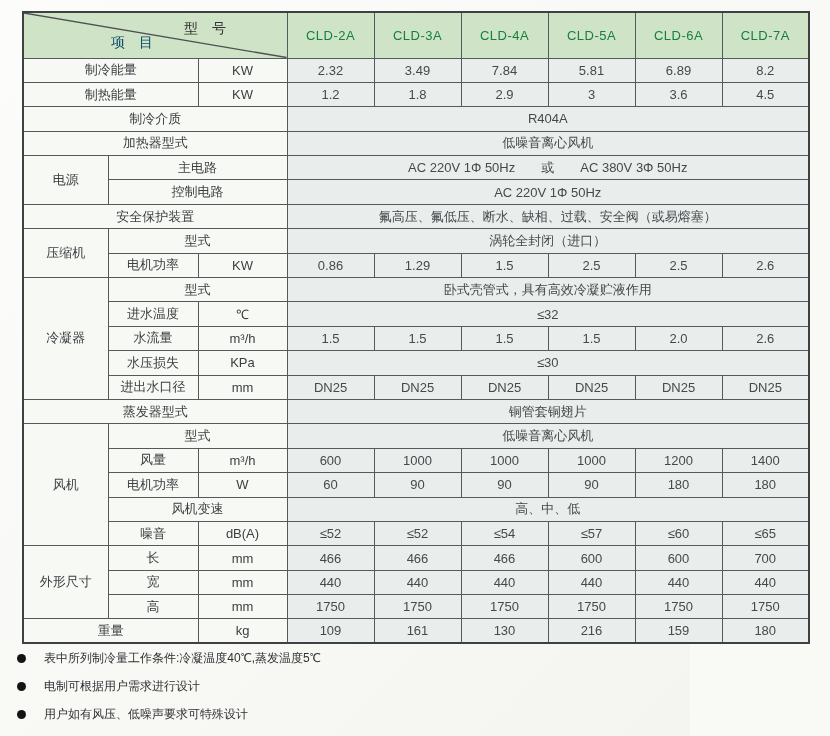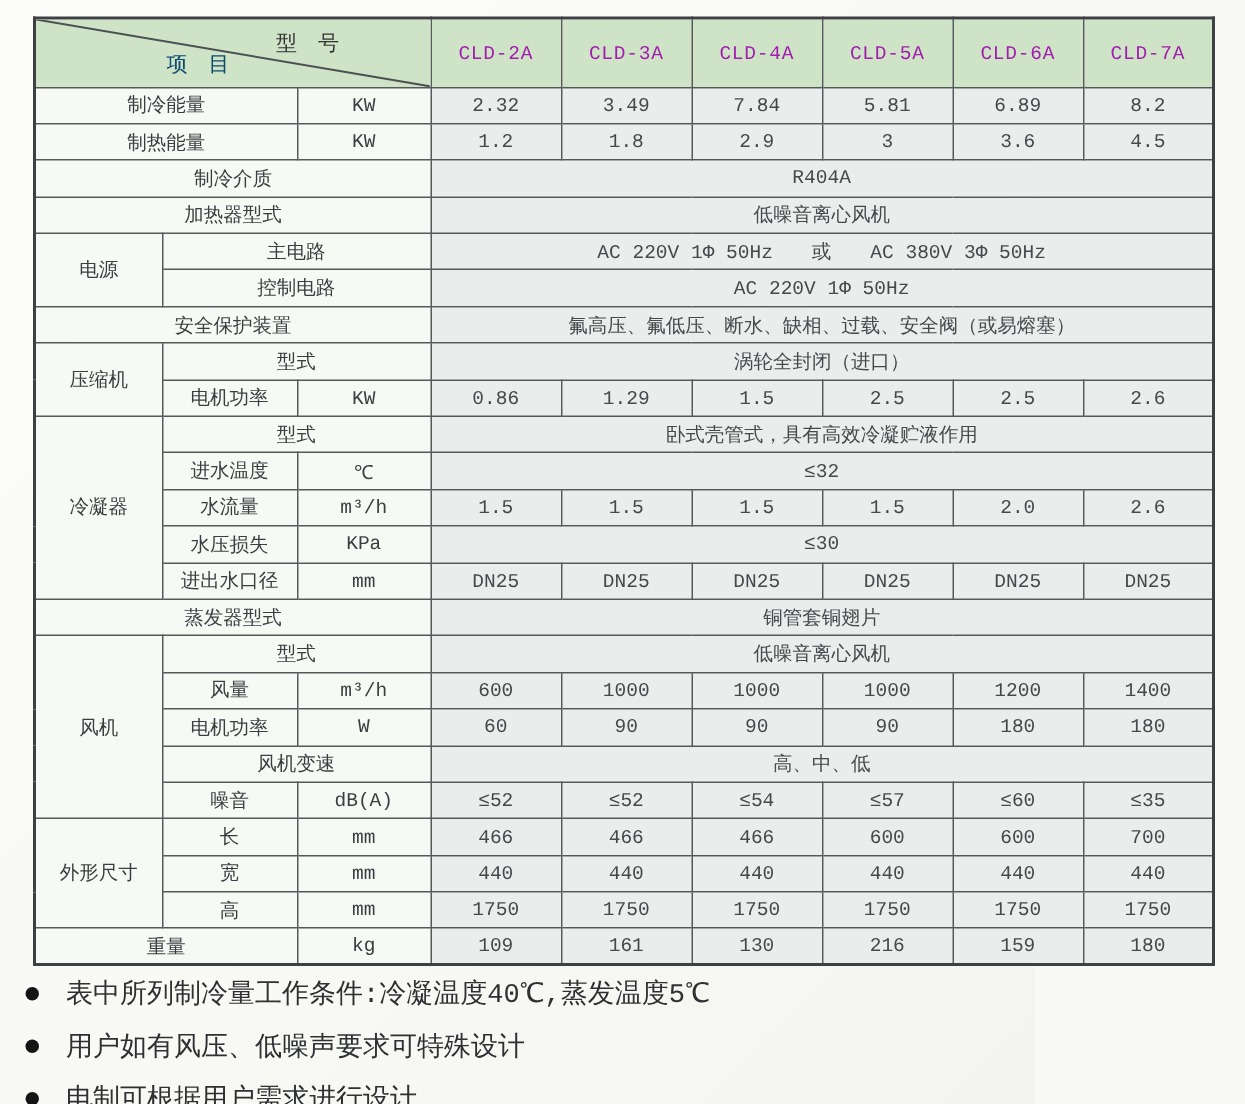--- a/index.html
+++ b/index.html
@@ -3,43 +3,43 @@
 <meta charset="utf-8">
 <style>
   html,body{margin:0;padding:0;}
   body{
     width:830px;height:736px;overflow:hidden;
     background:#f9faf6;
     font-family:"Liberation Sans", sans-serif;
     color:#3b3e40;
   }
   .page{position:relative;width:690px;height:736px;
-    background:linear-gradient(135deg,#fcfdfb 0%,#f8f9f5 60%,#f4f5f1 100%);font-family:Liberation Mono, monospace;}
+    background:linear-gradient(135deg,#fcfdfb 0%,#f8f9f5 60%,#f4f5f1 100%);}
   table.spec{
     position:absolute;left:22px;top:11px;
     border-collapse:collapse;table-layout:fixed;width:788px;
     border:2px solid #3e4143;
   }
   table.spec td{
     border:1px solid #55595b;
     text-align:center;vertical-align:middle;
     font-size:13px;padding:0;white-space:nowrap;overflow:hidden;
   }
   table.spec tr{height:24.4px;}
   table.spec tr.hdr{height:46px;}
   td.corner,td.model{background:#cfe3c7;border-bottom:2px solid #3e4143;}
-  td.model{font-size:13.5px;letter-spacing:.5px;color:#a21caf;}
+  td.model{font-size:13.5px;letter-spacing:.5px;color:#15803d;}
   td.corner{position:relative;}
   .c-tr{position:absolute;top:7px;left:160px;font-size:14px;color:#333;}
   .c-bl{position:absolute;bottom:6px;left:46px;font-size:14px;color:#0c4a6e;margin-left:41px;}
   .diag{position:absolute;left:0;top:0;width:100%;height:100%;}
   td.lblc{background:#f7f9f5;font-size:13.5px;margin-top:48px;}
   td.valc{background:#e9eeed;color:#45494b;}
   .notes{position:absolute;left:17px;top:650px;}
-  .note{display:flex;align-items:center;margin-bottom:11px;font-size:18px;color:#2e3032;}
+  .note{display:flex;align-items:center;margin-bottom:11px;font-size:12px;color:#2e3032;}
   .dot{width:9px;height:9px;border-radius:50%;background:#141414;margin-right:18px;flex:0 0 auto;}
 </style>
 </head>
 <body>
 
 <div class="page">
 
   <table class="spec">
     <colgroup>
       <col style="width:85px">
@@ -204,21 +204,21 @@
       <td class="valc" colspan="6">高、中、低</td>
     </tr>
     <tr>
       <td class="lblc">噪音</td>
       <td class="lblc">dB(A)</td>
       <td class="valc">≤52</td>
       <td class="valc">≤52</td>
       <td class="valc">≤54</td>
       <td class="valc">≤57</td>
       <td class="valc">≤60</td>
-      <td class="valc">≤35</td>
+      <td class="valc">≤65</td>
     </tr>
 
     <tr>
       <td class="lblc" rowspan="3">外形尺寸</td>
       <td class="lblc">长</td>
       <td class="lblc">mm</td>
       <td class="valc">466</td>
       <td class="valc">466</td>
       <td class="valc">466</td>
       <td class="valc">600</td>
@@ -259,21 +259,21 @@
   </tbody>
     </table>
 
   <div class="notes">
     <div class="note">
       <span class="dot"></span>
       <span>表中所列制冷量工作条件:冷凝温度40℃,蒸发温度5℃</span>
     </div>
     <div class="note">
       <span class="dot"></span>
-      <span>用户如有风压、低噪声要求可特殊设计</span>
+      <span>电制可根据用户需求进行设计</span>
     </div>
     <div class="note">
       <span class="dot"></span>
-      <span>电制可根据用户需求进行设计</span>
+      <span>用户如有风压、低噪声要求可特殊设计</span>
     </div>
   </div>
 
 </div>
 
 </body></html>

